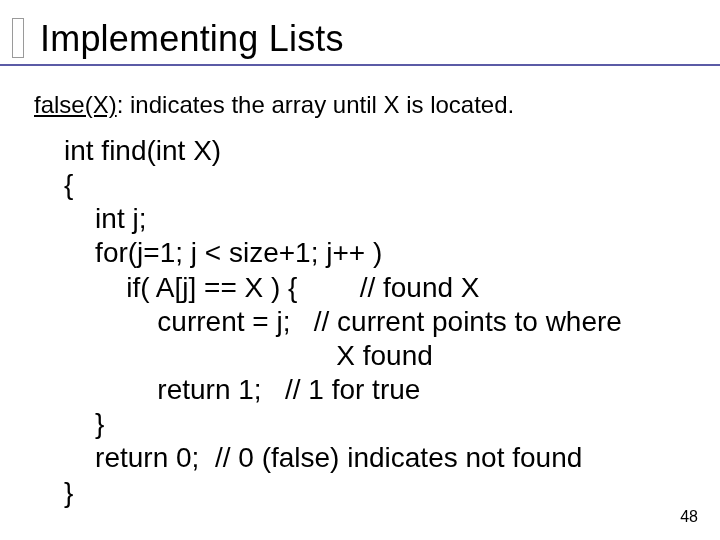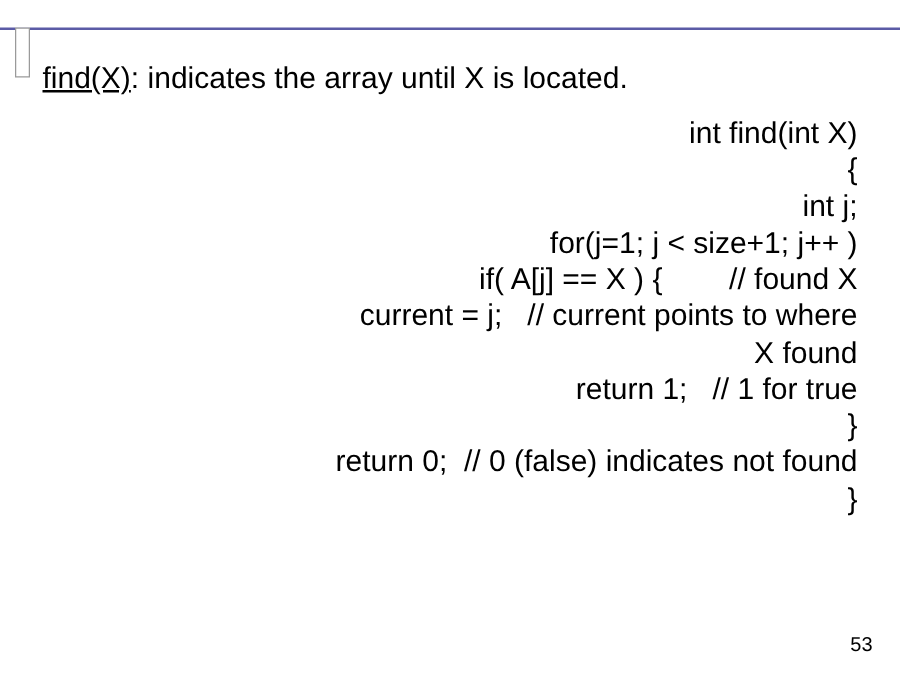--- a/index.html
+++ b/index.html
@@ -48,44 +48,44 @@
       line-height: 1.25;
     }
     .description {
       margin-bottom: 14px;
     }
     .func-name {
       text-decoration: underline;
     }
     .code {
       margin-left: 30px;
-      font-size: 24px;
+      font-size: 28px;
       line-height: 1.22;
       white-space: pre;
-      text-align: right;
     }
     .page-num {
       position: absolute;
       bottom: 14px;
       right: 22px;
       font-size: 16px;
       color: #000000;
     }
   </style>
 </head>
 <body>
 
 <div class="slide">
   <div class="title-wrap">
     <div class="title-bar"></div>
+    <div class="title">Implementing Lists</div>
     <div class="title-underline"></div>
   </div>
 
   <div class="content">
     <div class="description">
-      <span class="func-name">find(X)</span><span>: indicates the array until X is located.</span>
+      <span class="func-name">false(X)</span><span>: indicates the array until X is located.</span>
     </div>
 
     <div class="code"><div>int find(int X)</div><div>{</div><div>    int j;</div><div>    for(j=1; j &lt; size+1; j++ )</div><div>        if( A[j] == X ) {        // found X</div><div>            current = j;   // current points to where</div><div>                                   X found</div><div>            return 1;   // 1 for true</div><div>    }</div><div>    return 0;  // 0 (false) indicates not found</div><div>}</div></div>
   </div>
 </div>
 
-<div class="page-num">53</div>
+<div class="page-num">48</div>
 
 </body></html>

